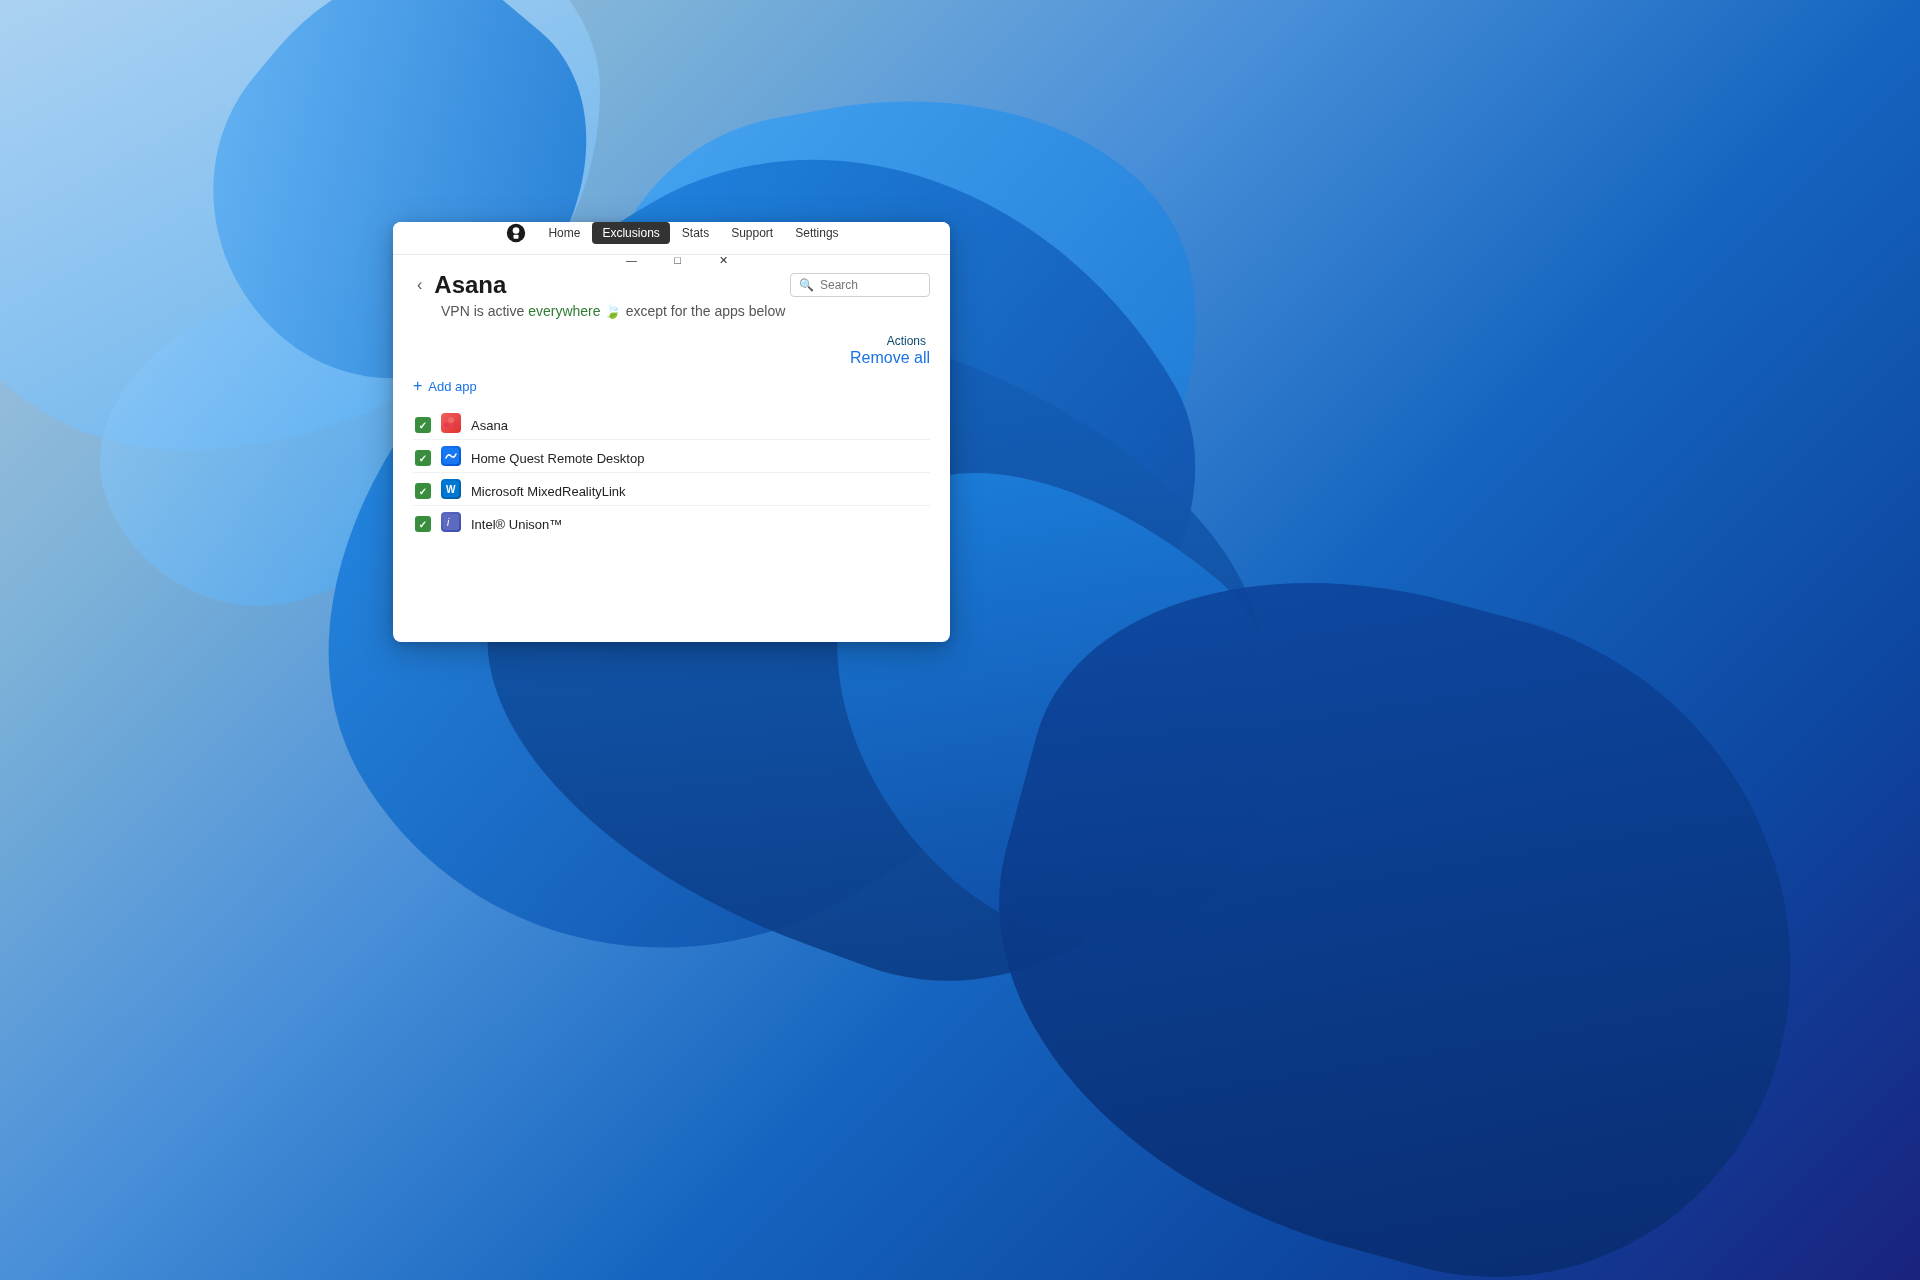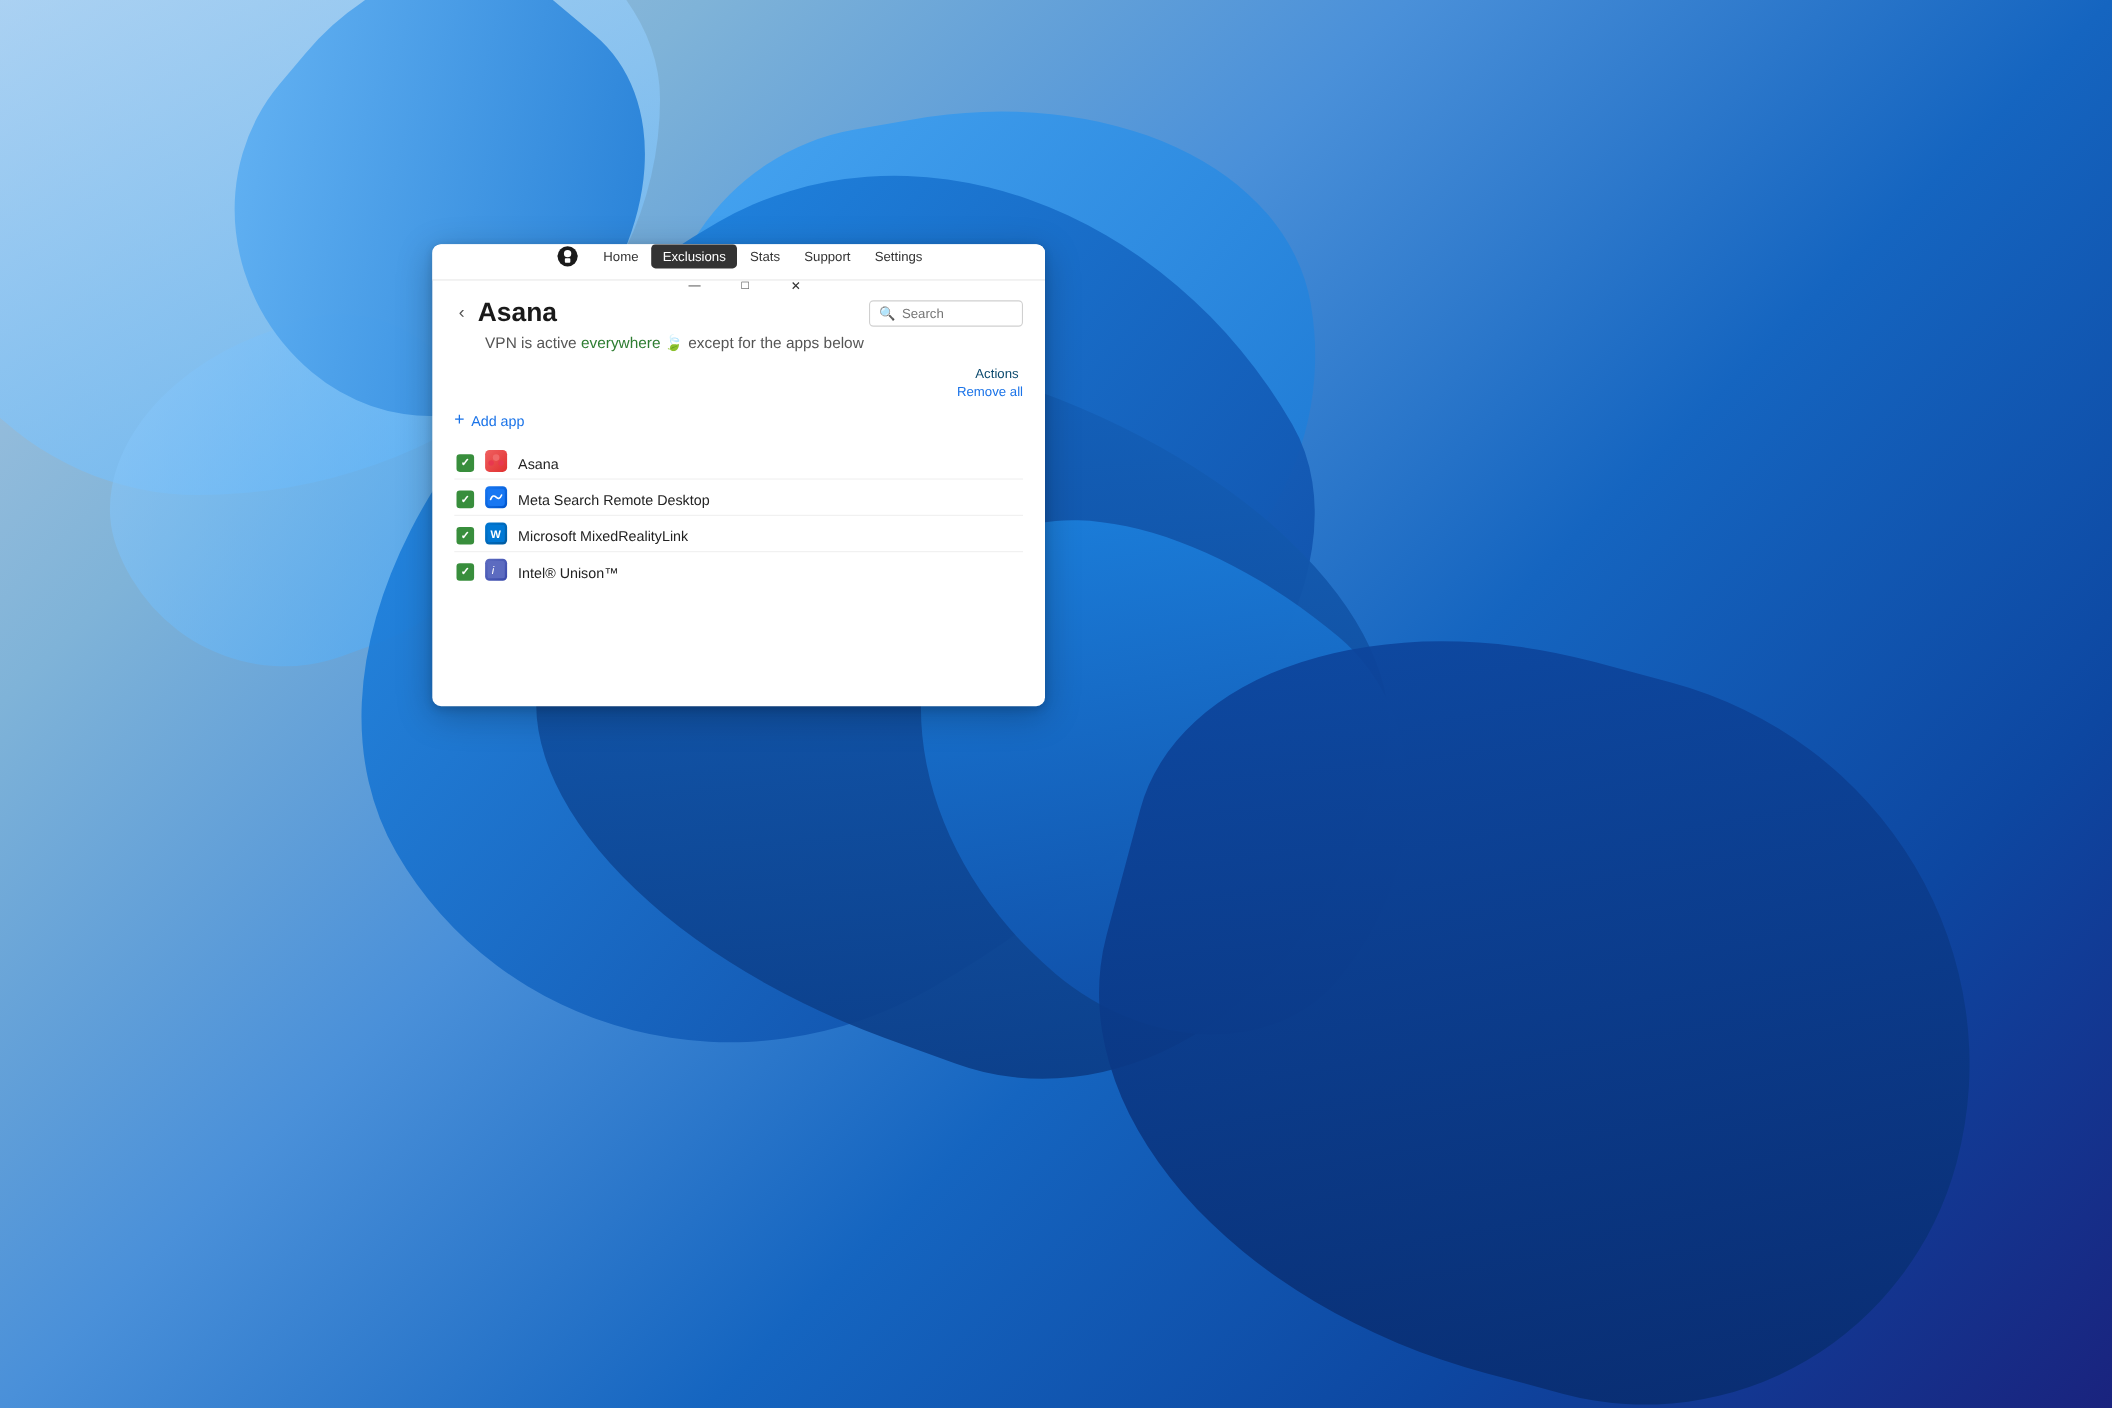--- a/index.html
+++ b/index.html
@@ -257,21 +257,21 @@
       margin-right: 4px;
       text-align: right;
     }
 
     .actions-block {
       text-align: right;
     }
 
     .remove-all-btn {
       display: block;
-      font-size: 12px;
+      font-size: 16px;
       color: #1a73e8;
       cursor: pointer;
       background: none;
       border: none;
       padding: 0;
     }
 
     
     .add-app-btn {
       display: flex;
@@ -467,21 +467,21 @@
       </div>
 
       <div class="app-item">
         <div class="checkbox-green"></div>
         <div class="app-icon app-icon-meta">
           <svg width="16" height="16" viewBox="0 0 16 16">
             <rect width="16" height="16" rx="3" fill="#1877f2"></rect>
             <path d="M3 10 Q5 5 8 8 Q11 11 13 6" stroke="white" stroke-width="1.5" fill="none" stroke-linecap="round"></path>
           </svg>
         </div>
-        <span class="app-name">Meta Search Remote Desktop</span>
+        <span class="app-name">Home Quest Remote Desktop</span>
       </div>
 
       <div class="app-item">
         <div class="checkbox-green"></div>
         <div class="app-icon app-icon-microsoft">
           <svg width="16" height="16" viewBox="0 0 16 16">
             <rect width="16" height="16" rx="2" fill="#0078d4"></rect>
             <text x="3" y="12" font-size="10" fill="white" font-weight="bold">W</text>
           </svg>
         </div>

